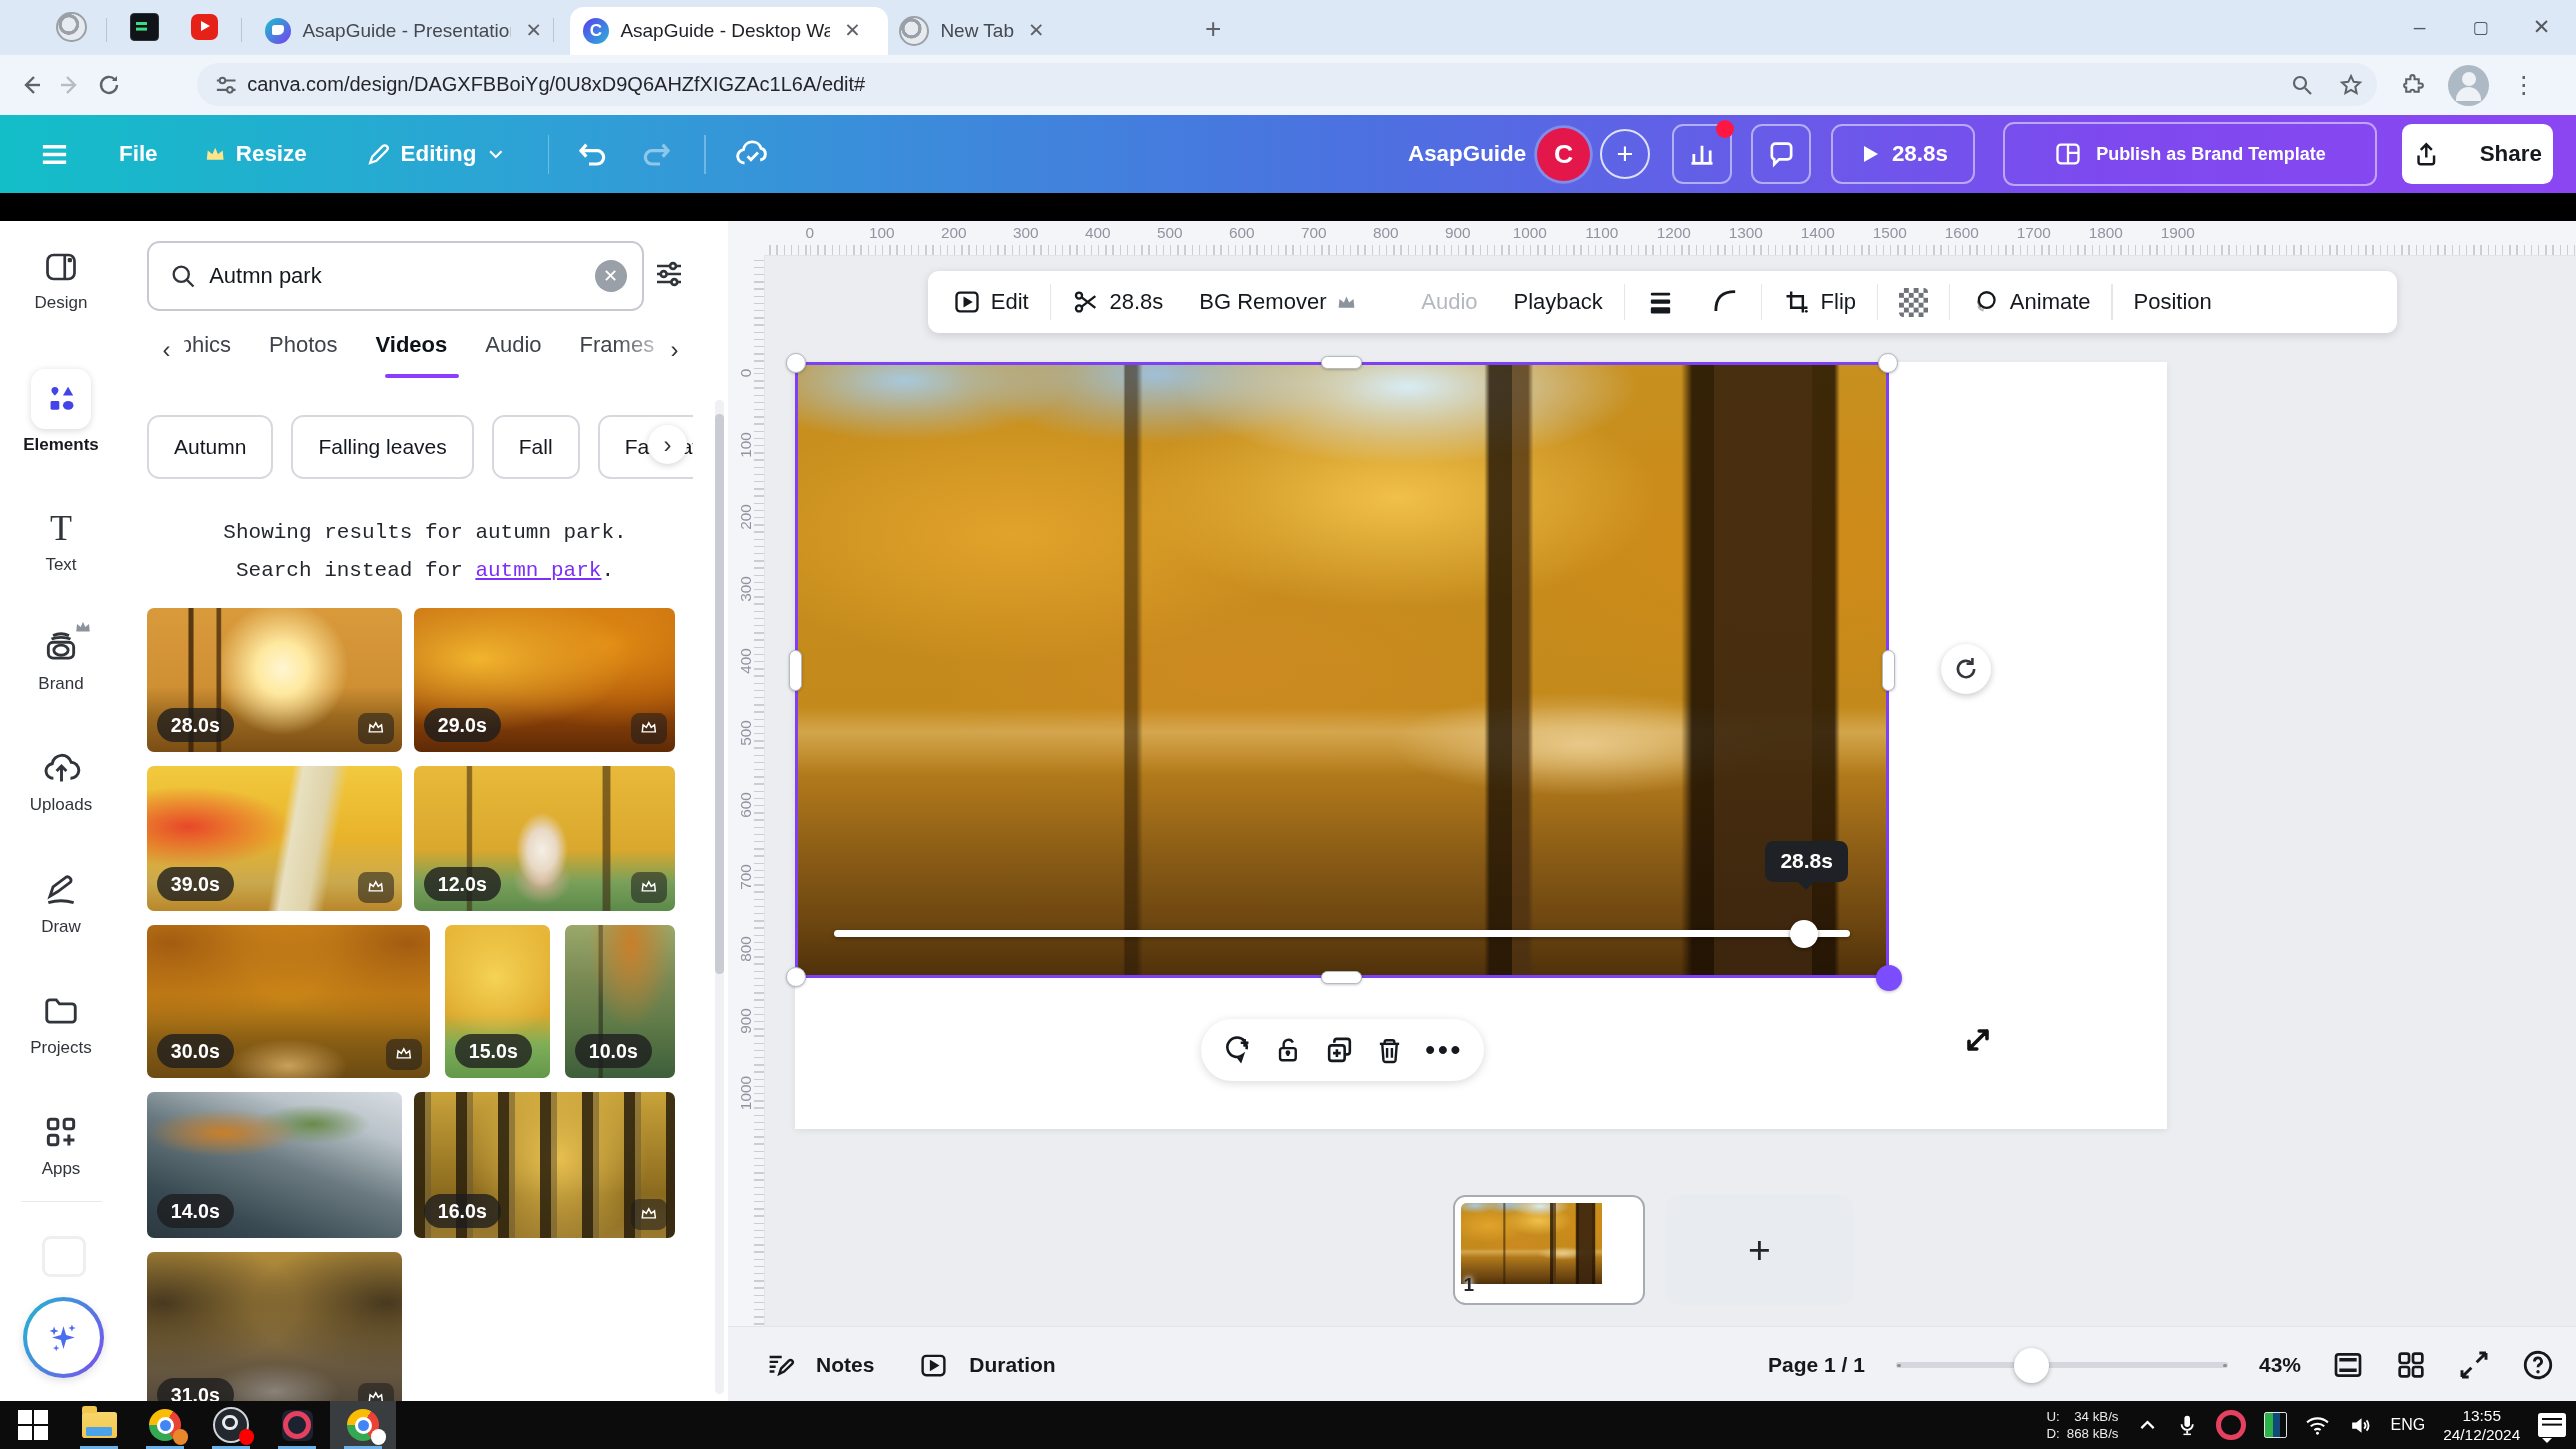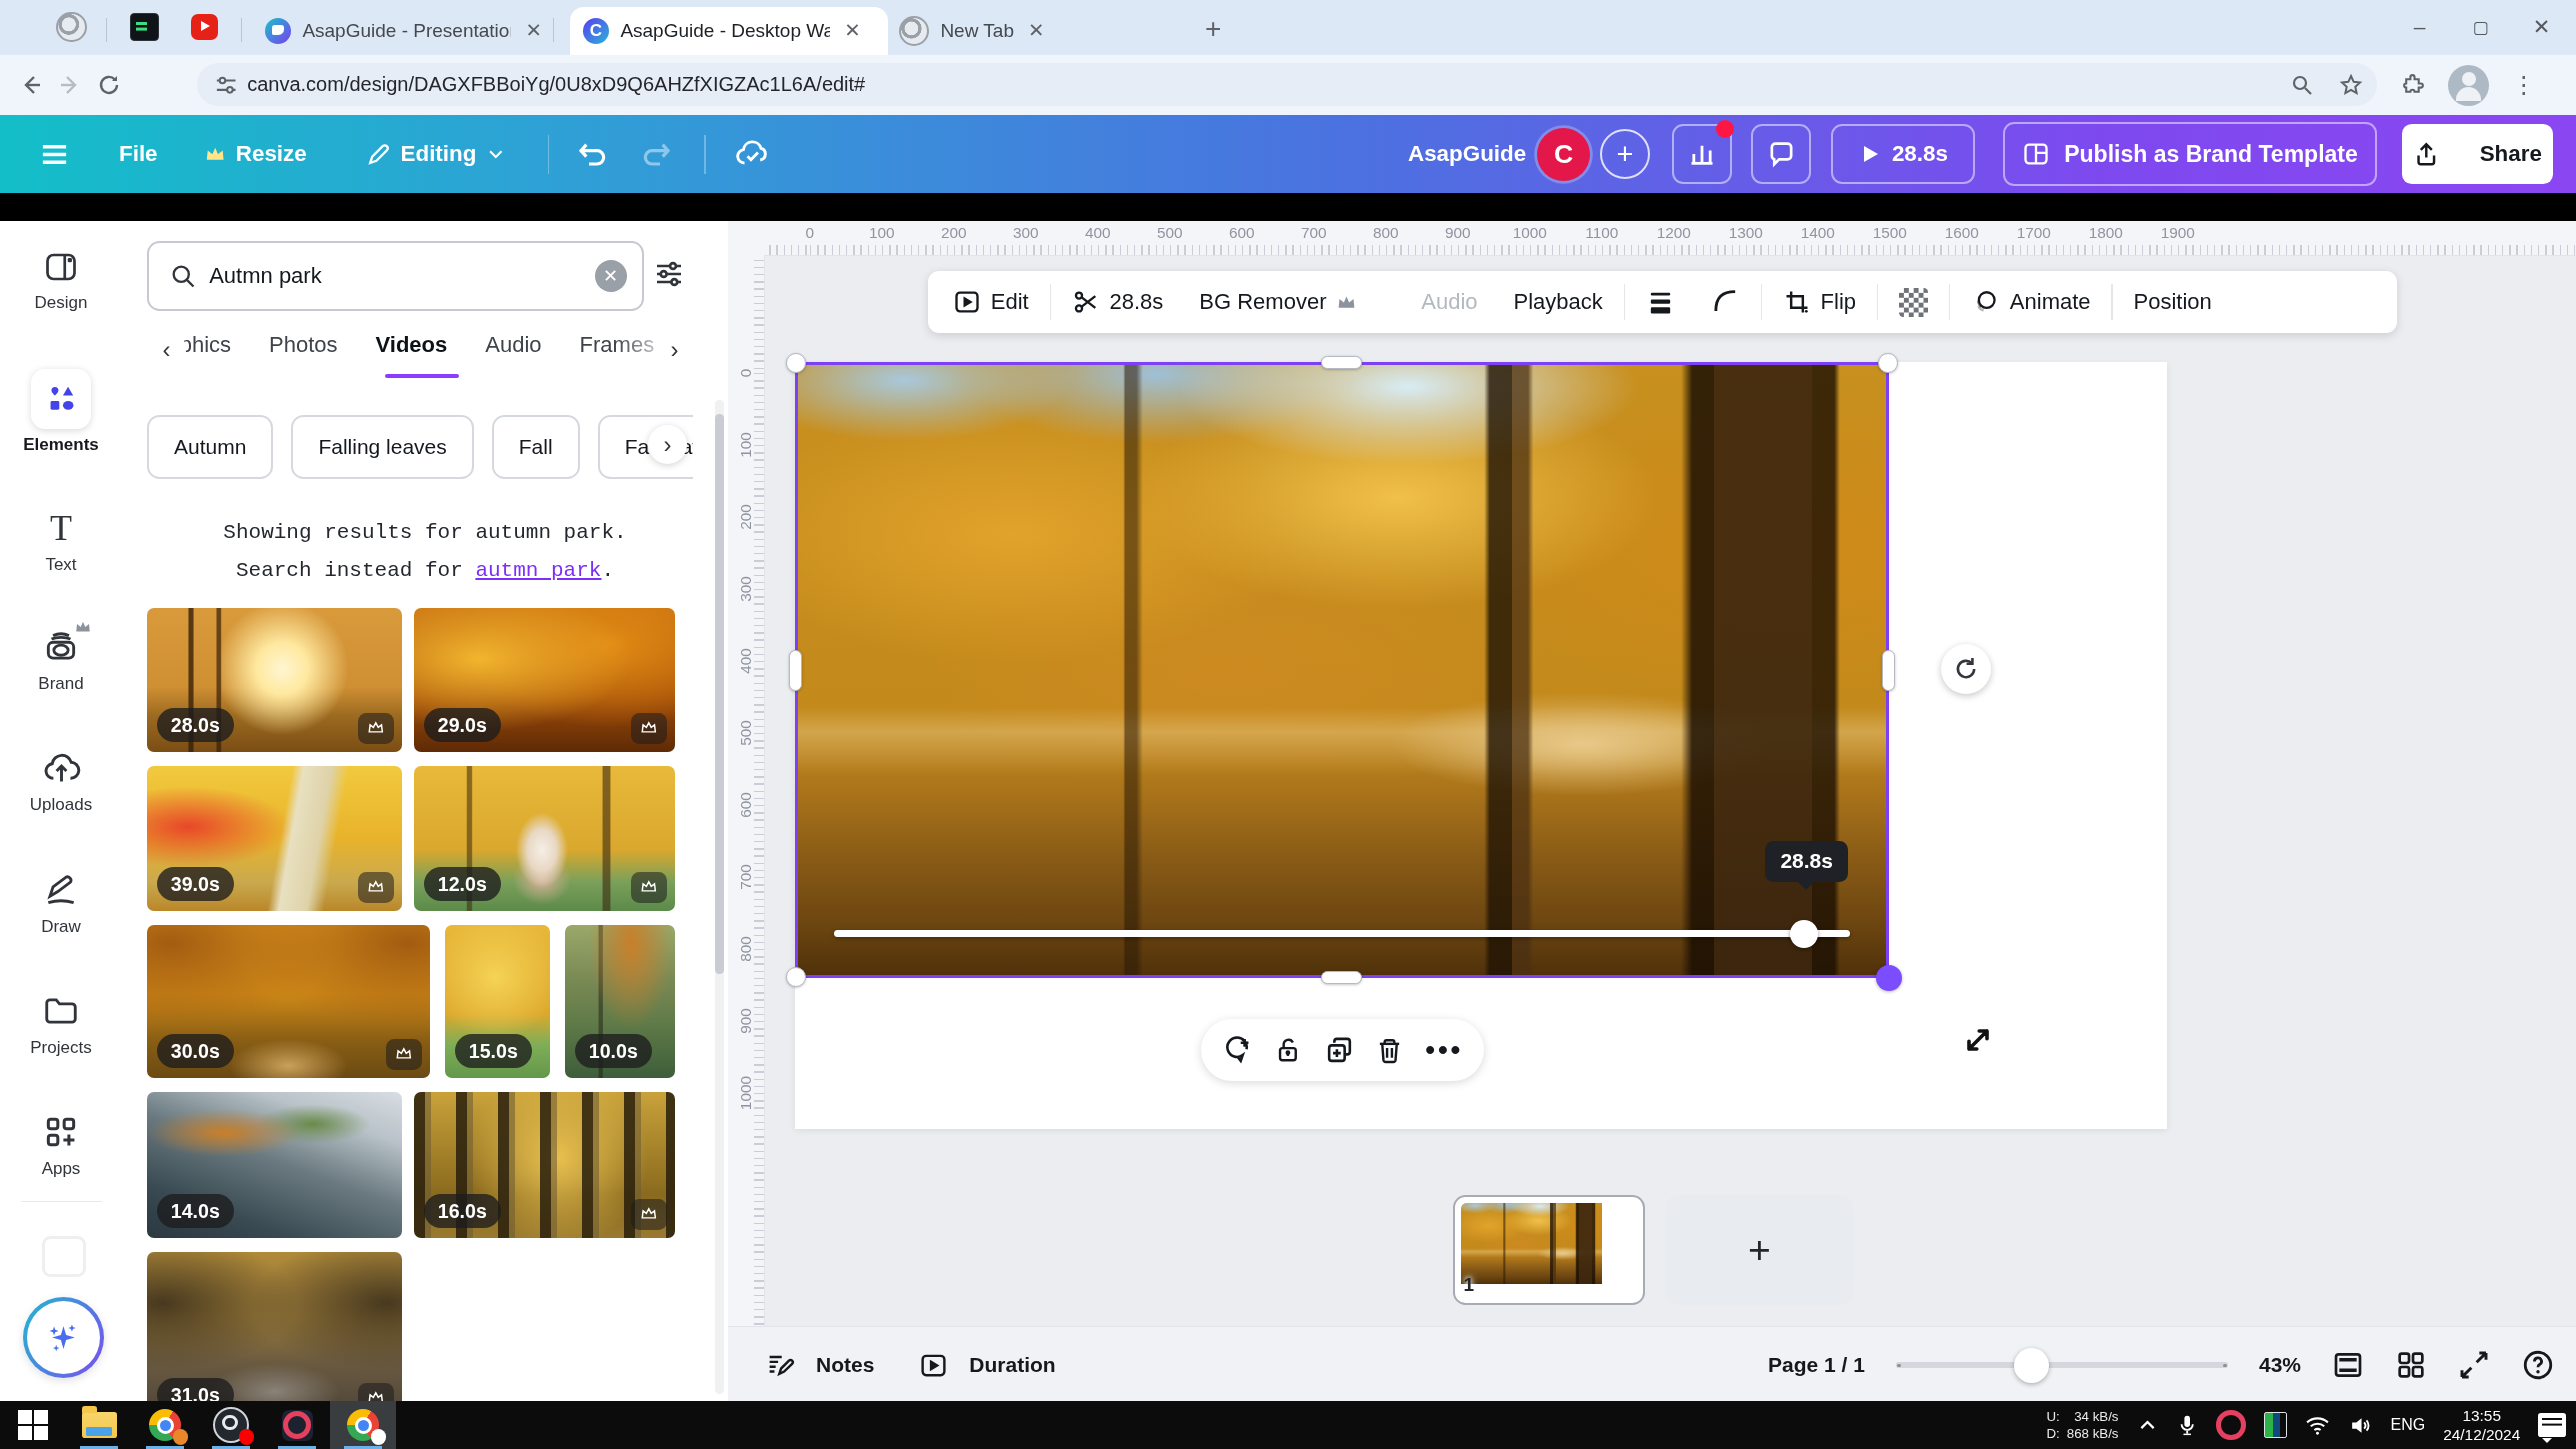--- a/index.html
+++ b/index.html
@@ -396,21 +396,21 @@
       <svg width="29" height="29" viewBox="0 0 24 24" fill="none" stroke="#fff" stroke-width="2.2">
           <path d="M4 6 a3 3 0 0 1 3-3 h10 a3 3 0 0 1 3 3 v7 a3 3 0 0 1 -3 3 h-7 l-4 4 v-4 a3 3 0 0 1 -2-3z"></path>
         </svg>
     </div>
     <div class="ghost-btn" style="position:absolute;left:1831px;width:140px;height:56px;font-size:22.4px;font-weight:700;">
       <svg width="24" height="24" viewBox="0 0 24 24" fill="#fff">
           <path d="M6 4 L20 12 L6 20z"></path>
         </svg>
       <span>28.8s</span>
     </div>
-    <div class="ghost-btn" style="position:absolute;left:2003px;width:370px;height:60px;font-size:23px;font-weight:700;gap:14px;">
+    <div class="ghost-btn" style="position:absolute;left:2003px;width:370px;height:60px;font-size:18px;font-weight:700;gap:14px;">
       <svg width="28" height="28" viewBox="0 0 24 24" fill="none" stroke="#fff" stroke-width="2">
           <rect x="3" y="4" width="18" height="16" rx="3"></rect>
           <path d="M12 4 V20 M12 11 H21"></path>
         </svg>
       <span>Publish as Brand Template</span>
     </div>
     <div class="share-btn" style="position:absolute;left:2402px;width:151px;height:60px;gap:40px;">
       <svg width="26.6" height="26.6" viewBox="0 0 24 24" fill="none" stroke="#15191e" stroke-width="2.2">
           <path d="M12 15 V3 M7 8 L12 3 L17 8"></path>
           <path d="M5 13 v6 a2 2 0 0 0 2 2 h10 a2 2 0 0 0 2-2 v-6"></path>

